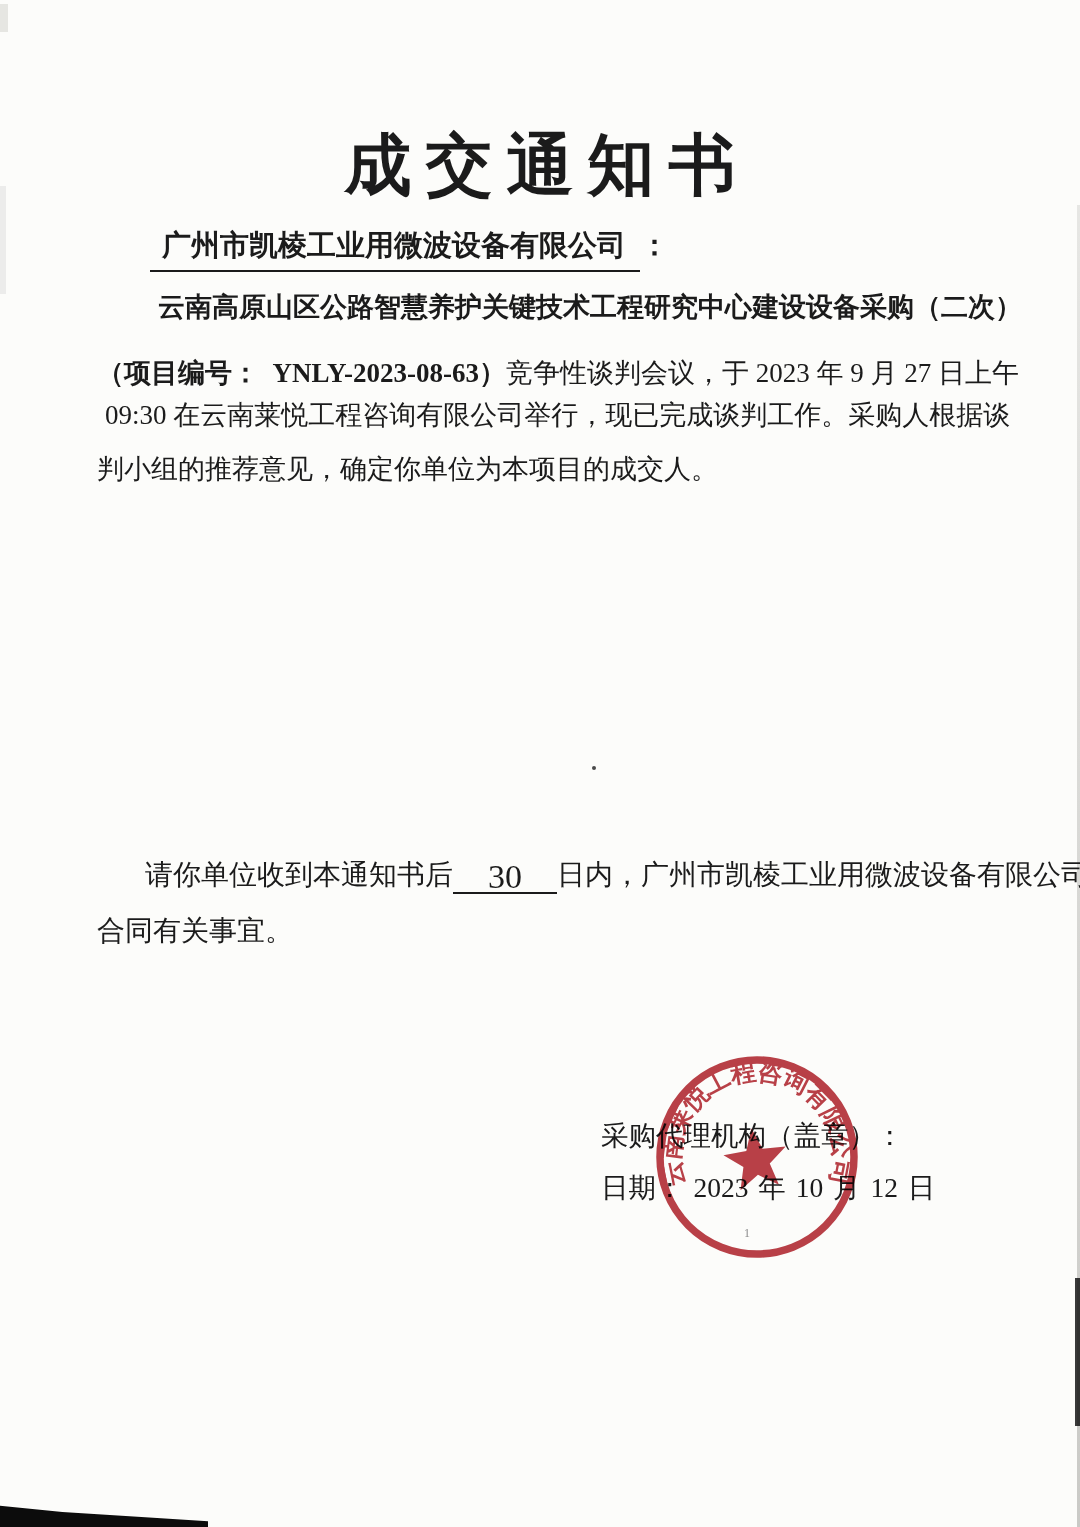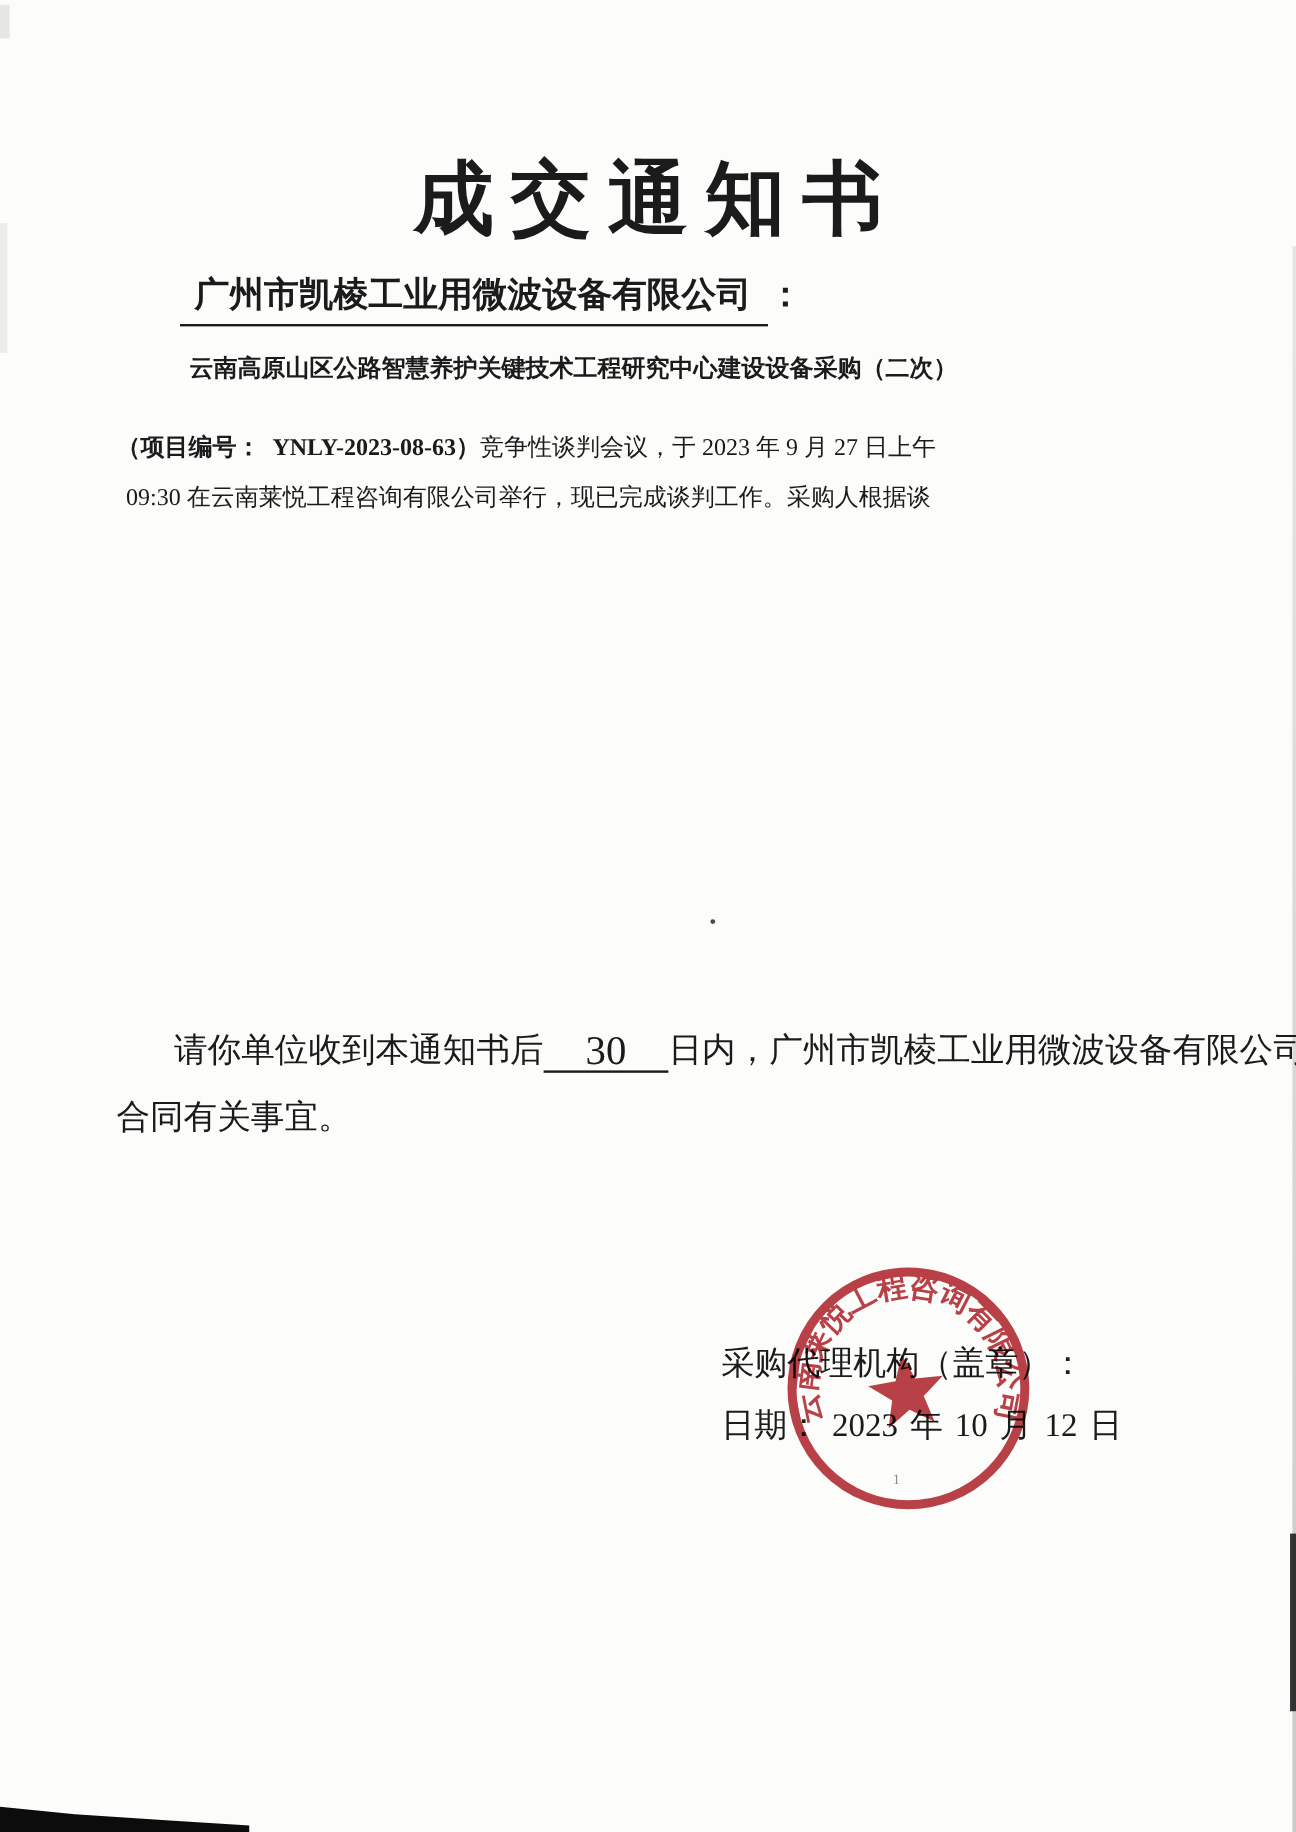--- a/index.html
+++ b/index.html
@@ -19,21 +19,21 @@
     font-size:67px;font-weight:700;
     letter-spacing:14px;text-indent:14px;
     white-space:pre;
   }
   .recipient-line{top:226px;left:150px;font-size:29px;font-weight:700;}
   .recipient-underline{
     display:inline-block;
     border-bottom:2.5px solid #1b1b1b;
     padding:0 14px 4px 12px;
   }
-  .para{font-size:20px;line-height:34px;}
+  .para{font-size:27px;line-height:34px;}
   .bold{font-weight:700;}
   .tbl-wrap{top:560px;left:103px;}
   table.award{border-collapse:collapse;table-layout:fixed;}
   table.award td{
     border:2px solid #242424;
     text-align:center;vertical-align:middle;
     font-size:24.5px;line-height:37px;
     white-space:pre-line;
     padding:0 2px;
     font-family:"Liberation Serif","DejaVu Serif",serif;
@@ -95,20 +95,21 @@
   <div class="abs artifact-bottom-left"></div>
   <div class="abs ink-dot"></div>
 
   <div class="abs doc-title">成交通知书</div>
 
   <div class="abs recipient-line"><span class="recipient-underline">广州市凯棱工业用微波设备有限公司</span><span>：</span></div>
 
   <div class="abs para bold" style="top:290px;left:158px;">云南高原山区公路智慧养护关键技术工程研究中心建设设备采购（二次）</div>
   <div class="abs para" style="top:356px;left:97px;"><span class="bold">（项目编号：  YNLY-2023-08-63）</span><span>竞争性谈判会议，于 2023 年 9 月 27 日上午</span></div>
   <div class="abs para" style="top:398px;left:105px;">09:30 在云南莱悦工程咨询有限公司举行，现已完成谈判工作。采购人根据谈</div>
+  <div class="abs para" style="top:452px;left:97px;">判小组的推荐意见，确定你单位为本项目的成交人。</div>
 
   <div class="abs tbl-wrap">
     <table class="award">
       <colgroup>
         <col style="width:149px"><col style="width:192px"><col style="width:206px">
         <col style="width:221px"><col style="width:115px">
       </colgroup>
       <tbody>
     </tbody></table>
   </div>

